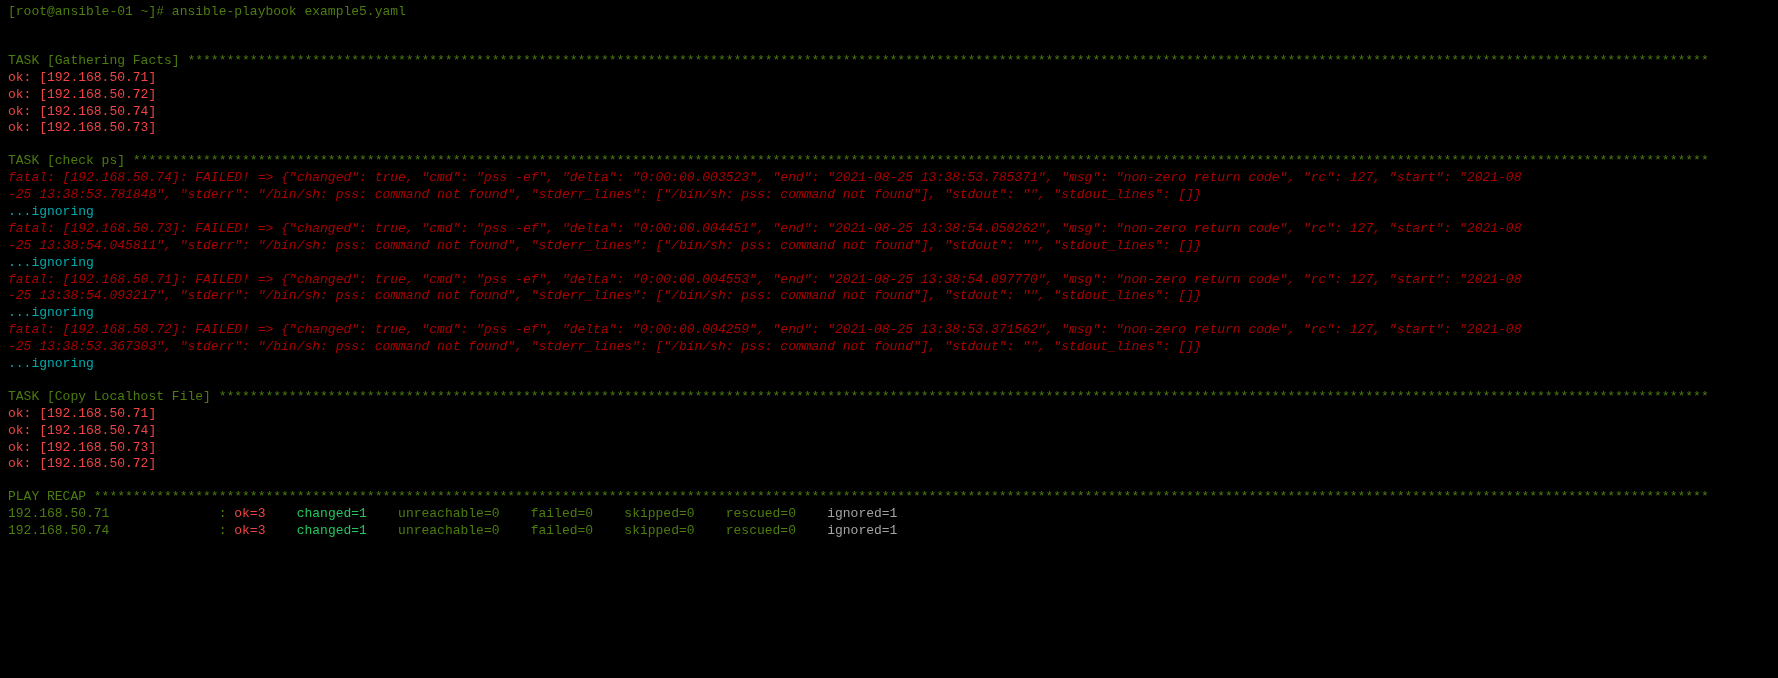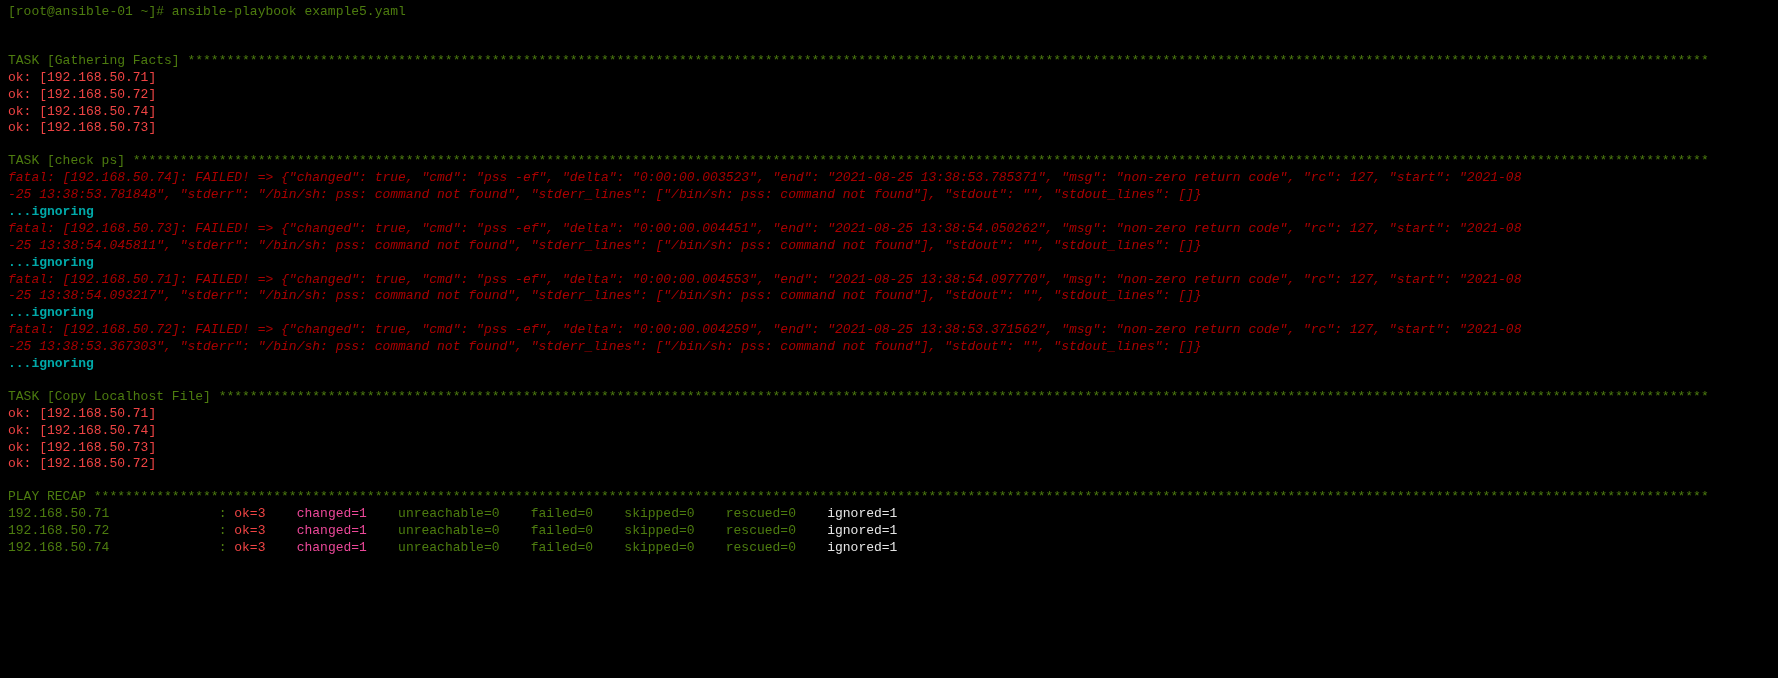--- a/index.html
+++ b/index.html
@@ -10,23 +10,23 @@
     font-family: "Courier New", Courier, monospace;
     font-size: 13px;
     line-height: 1.3;
     width: 1778px;
     box-sizing: border-box;
     overflow: hidden;
   }
   .line { white-space: pre; }
   .green { color: #ef4444; }
   .red { color: #aa0000; font-style: italic; }
-  .cyan { color: #00aaaa; font-weight: bold; }
-  .yellow { color: #ec4899; margin-top: 23px; }
-  .magenta { color: #e5e5e5; margin-top: 13px; }
+  .cyan { color: #00aaaa; }
+  .yellow { color: #22c55e; margin-top: 23px; }
+  .magenta { color: #a3a3a3; margin-top: 13px; }
   .white { color: #4d7c0f; }
   .spacer { height: 16px; }
   ::-webkit-scrollbar { width: 14px; background: #2b2b2b; }
   ::-webkit-scrollbar-thumb { background: #5a5a5a; }
 </style>
 </head>
 <body>
 
 <div id="terminal">
     <div class="line"><span class="white">[root@ansible-01 ~]# ansible-playbook example5.yaml</span></div>
@@ -53,15 +53,14 @@
     <div class="line"><span class="cyan">...ignoring</span></div>
     <div class="spacer"></div>
     <div class="line"><span class="white">TASK [Copy Localhost File] ***********************************************************************************************************************************************************************************************</span></div>
     <div class="line"><span class="green">ok: [192.168.50.71]</span></div>
     <div class="line"><span class="green">ok: [192.168.50.74]</span></div>
     <div class="line"><span class="green">ok: [192.168.50.73]</span></div>
     <div class="line"><span class="green">ok: [192.168.50.72]</span></div>
     <div class="spacer"></div>
     <div class="line"><span class="white">PLAY RECAP ***************************************************************************************************************************************************************************************************************</span></div>
     <div class="line"><span class="white">192.168.50.71              </span><span class="white">: </span><span class="green">ok=3    </span><span class="yellow">changed=1    </span><span class="white">unreachable=0    </span><span class="white">failed=0    </span><span class="white">skipped=0    </span><span class="white">rescued=0    </span><span class="magenta">ignored=1</span></div>
-    <div class="line"><span class="white">192.168.50.72              </span><span class="white">: </span><span class="green">ok=3    </span><span class="yellow">changed=1    </span><span class="white">unreachable=0    </span><span class="white">failed=0    </span><span class="white">skipped=0    </span><span class="white">rescued=0    </span><span class="magenta">ignored=1</span></div>
     <div class="line"><span class="white">192.168.50.74              </span><span class="white">: </span><span class="green">ok=3    </span><span class="yellow">changed=1    </span><span class="white">unreachable=0    </span><span class="white">failed=0    </span><span class="white">skipped=0    </span><span class="white">rescued=0    </span><span class="magenta">ignored=1</span></div>
   </div>
 
 </body></html>

